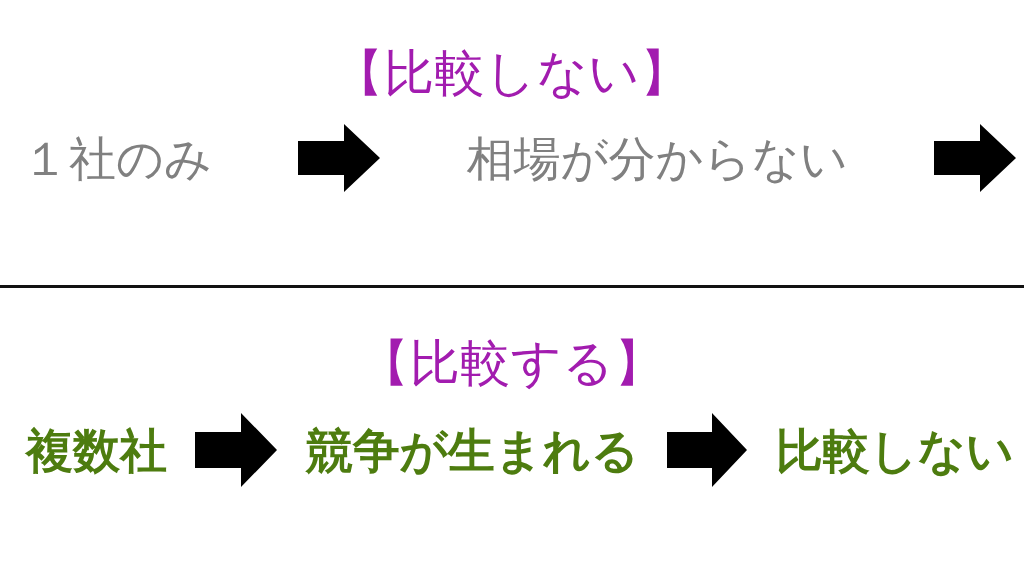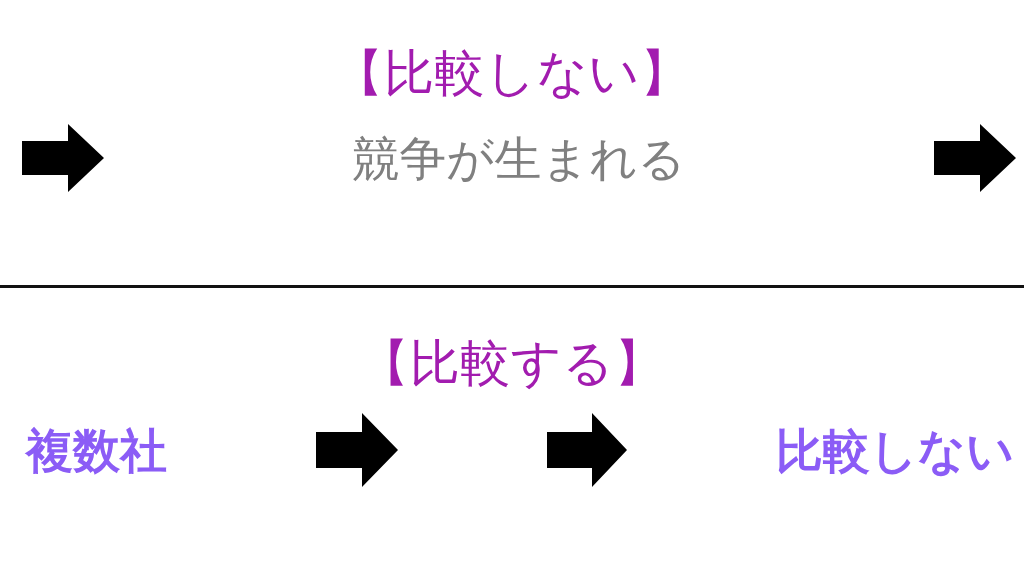--- a/index.html
+++ b/index.html
@@ -77,21 +77,21 @@
     white-space: nowrap;
     line-height: 1;
     user-select: none;
   }
   .flow-label.muted {
     color: #808080;
     font-weight: 400;
     font-size: 47px;
   }
   .flow-label.accent {
-    color: #8b5cf6;
+    color: #4d7c0f;
     font-weight: 700;
     font-size: 47px;
   }
 
   
   .arrow {
     flex: 0 0 auto;
     display: block;
   }
   .arrow svg { display: block; }
@@ -106,28 +106,29 @@
 <body>
 
 <div class="infographic">
 
   <section class="panel panel-bad">
 
     <h2 class="panel-title">【比較しない】</h2>
 
     <div class="flow-row">
 
+      <span class="flow-label muted">１社のみ</span>
 
       <span class="arrow arrow-bad-1">
         <svg viewBox="0 0 82 68" width="82" height="68" aria-hidden="true">
           <polygon class="arrow-shape" points="0,17 46,17 46,0 82,34 46,68 46,51 0,51"></polygon>
         </svg>
       </span>
 
-      <span class="flow-label muted">競争が生まれる</span>
+      <span class="flow-label muted">相場が分からない</span>
 
       <span class="arrow arrow-bad-2">
         <svg viewBox="0 0 82 68" width="82" height="68" aria-hidden="true">
           <polygon class="arrow-shape" points="0,17 46,17 46,0 82,34 46,68 46,51 0,51"></polygon>
         </svg>
       </span>
 
 
     </div>
   </section>
@@ -141,20 +142,21 @@
     <div class="flow-row">
 
       <span class="flow-label accent">複数社</span>
 
       <span class="arrow arrow-good-1">
         <svg viewBox="0 0 82 74" width="82" height="74" aria-hidden="true">
           <polygon class="arrow-shape" points="0,19 46,19 46,0 82,37 46,74 46,55 0,55"></polygon>
         </svg>
       </span>
 
+      <span class="flow-label accent">競争が生まれる</span>
 
       <span class="arrow arrow-good-2">
         <svg viewBox="0 0 80 74" width="80" height="74" aria-hidden="true">
           <polygon class="arrow-shape" points="0,19 45,19 45,0 80,37 45,74 45,55 0,55"></polygon>
         </svg>
       </span>
 
       <span class="flow-label accent">比較しない</span>
 
     </div>

